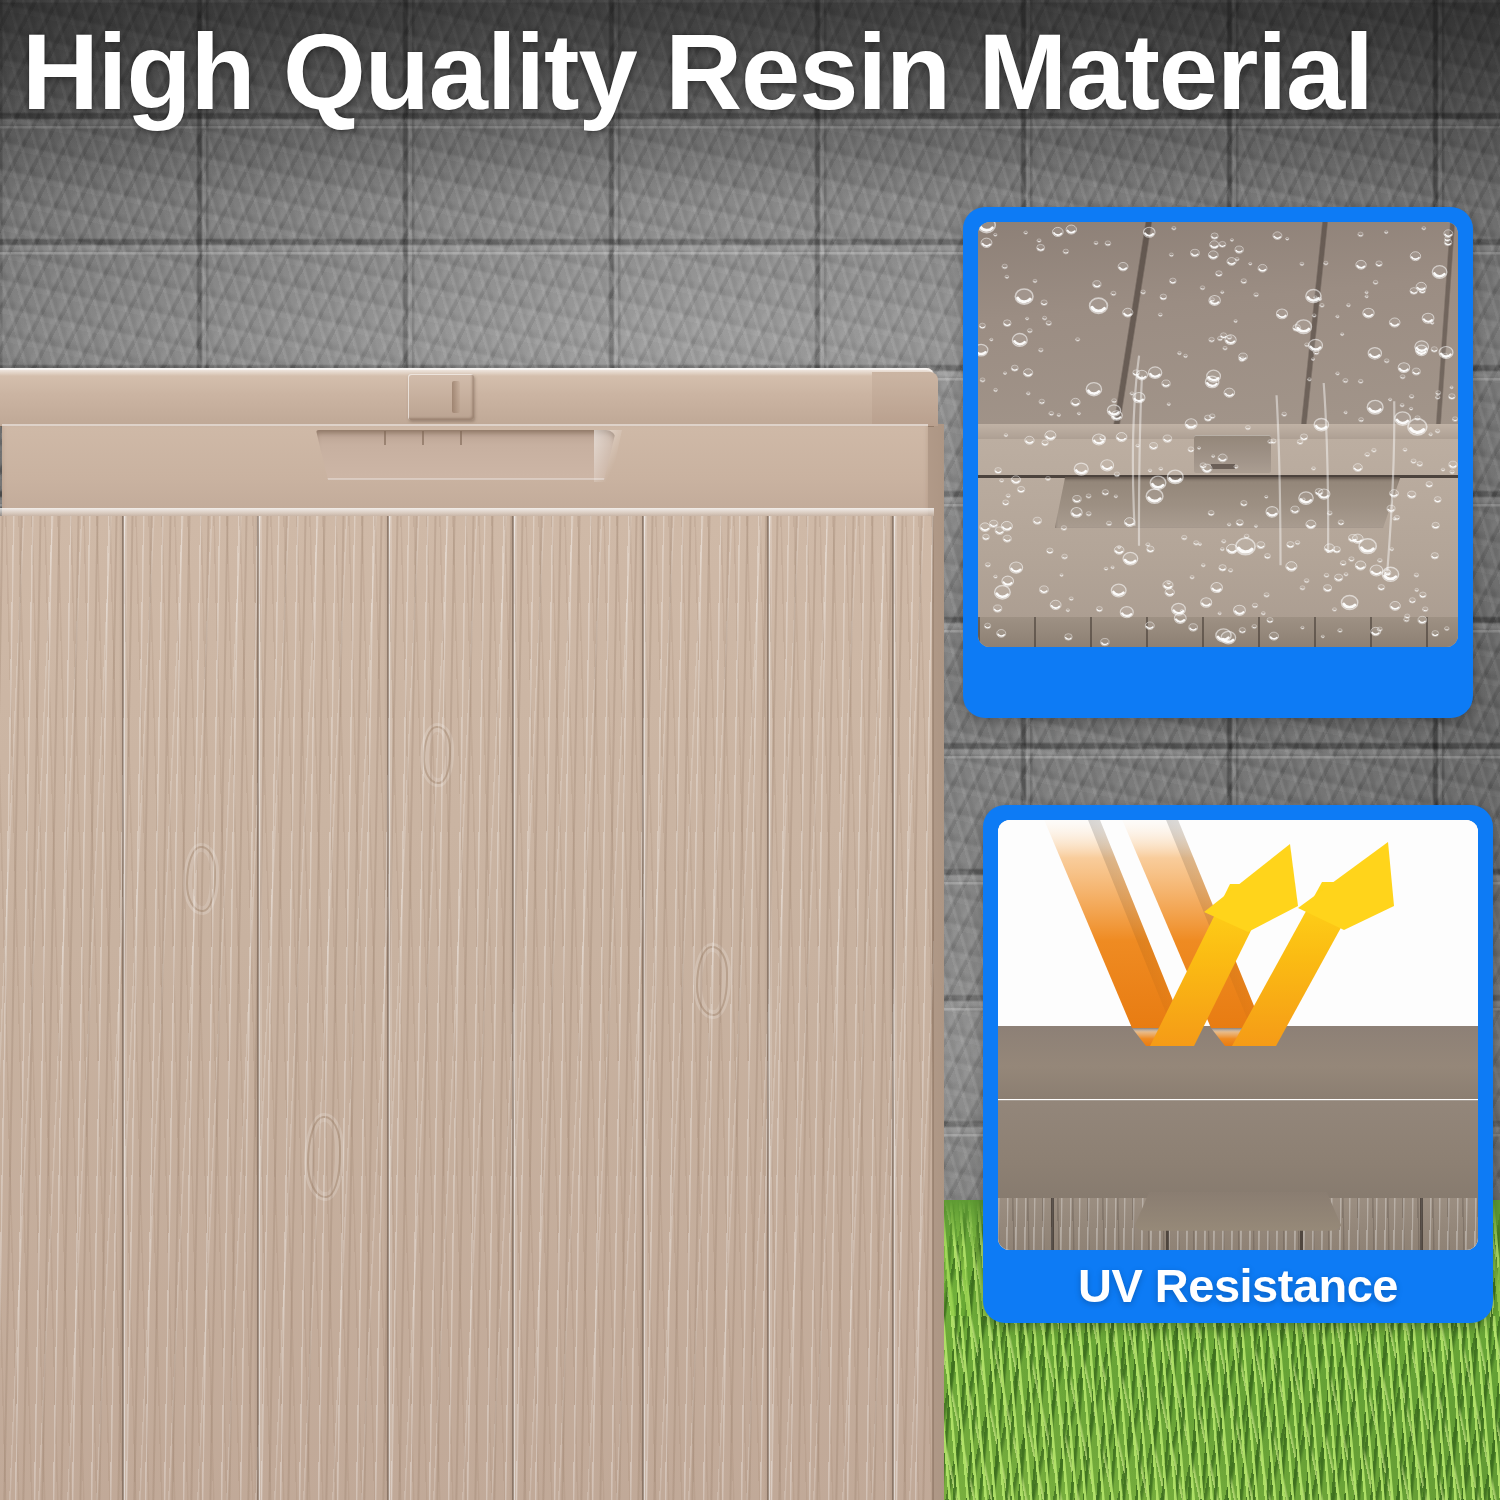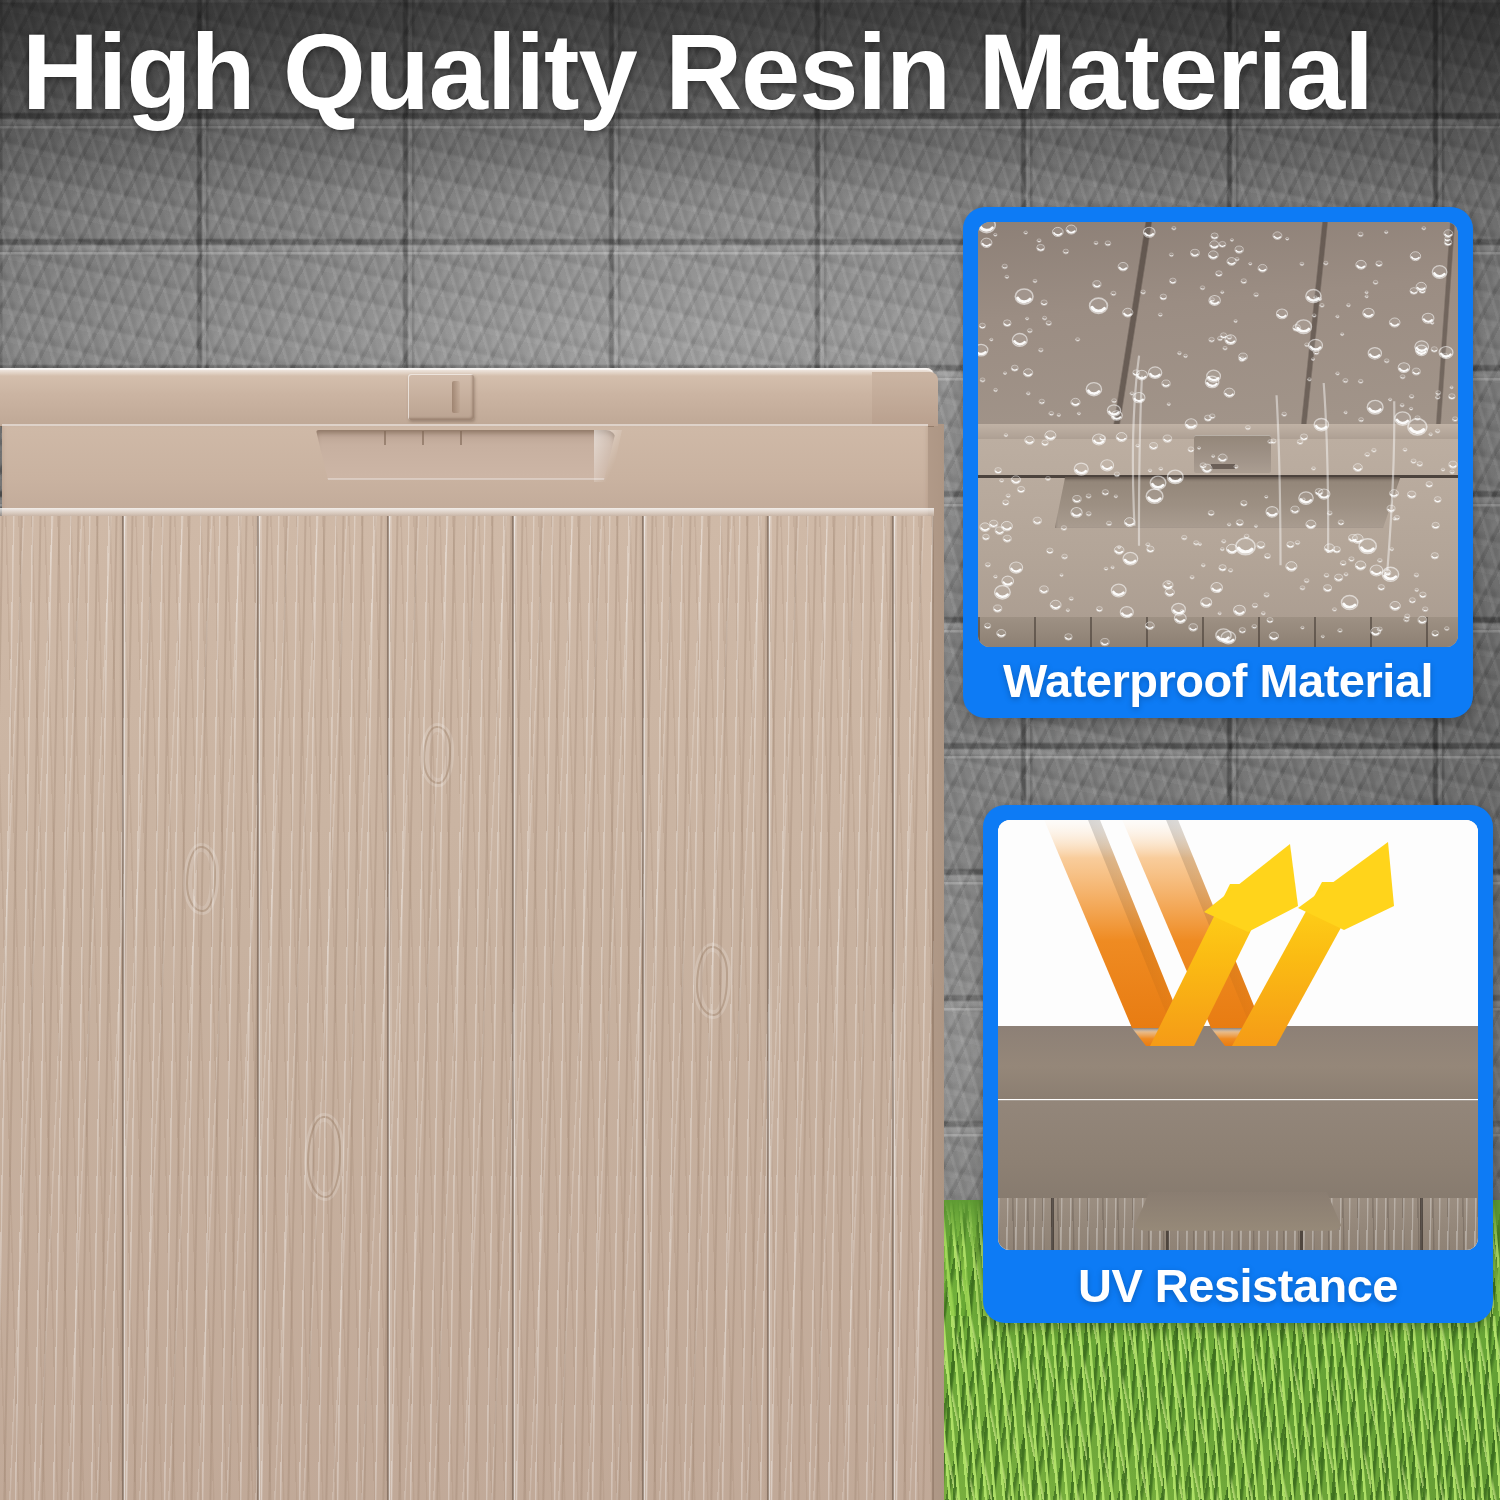--- a/index.html
+++ b/index.html
@@ -1742,21 +1742,20 @@
               <path d="M 383.4797027991397 325.7037136493299 A 7.0532096816774486 6.193062159521662 0 0 0 395.3497386048896 326.7358906759169" fill="none" stroke="rgba(255,255,255,0.95)" stroke-width="2.924501575329674" stroke-linecap="round"></path>
             </g>
             <path d="M 298.5467339765964 173.29168799020894 q 3.8648748462390503 70 4.002090936061968 170" fill="none" stroke="rgba(255,255,255,0.45)" stroke-width="2.2"></path>
             <path d="M 416.20573061341685 179.2428446091911 q 0.9886694005637753 70 -6.901603221847491 170" fill="none" stroke="rgba(255,255,255,0.45)" stroke-width="2.2"></path>
             <path d="M 345.70555790593176 161.00056173326473 q 5.050959594105818 70 4.368521218825374 170" fill="none" stroke="rgba(255,255,255,0.45)" stroke-width="2.2"></path>
             <path d="M 161.0852623549687 133.69701862973022 q -9.36058461636332 70 -4.618501066052588 170" fill="none" stroke="rgba(255,255,255,0.45)" stroke-width="2.2"></path>
             <path d="M 163.95800357868802 153.7727236905008 q -3.2379794089300464 70 -2.957529304529321 170" fill="none" stroke="rgba(255,255,255,0.45)" stroke-width="2.2"></path>
           </svg>
       </div>
     </div>
-    <div class="card-label">Waterproof Material</div>
   </div>
 
   <div class="card" id="card-uv">
     <div class="card-photo">
       <div class="uv">
         <div class="uv-sky"></div>
         <div class="uv-lid"></div>
         <div class="uv-body"></div>
         <div class="uv-foot"></div>
         <div class="uv-foot-seam" style="left:11%;"></div>

